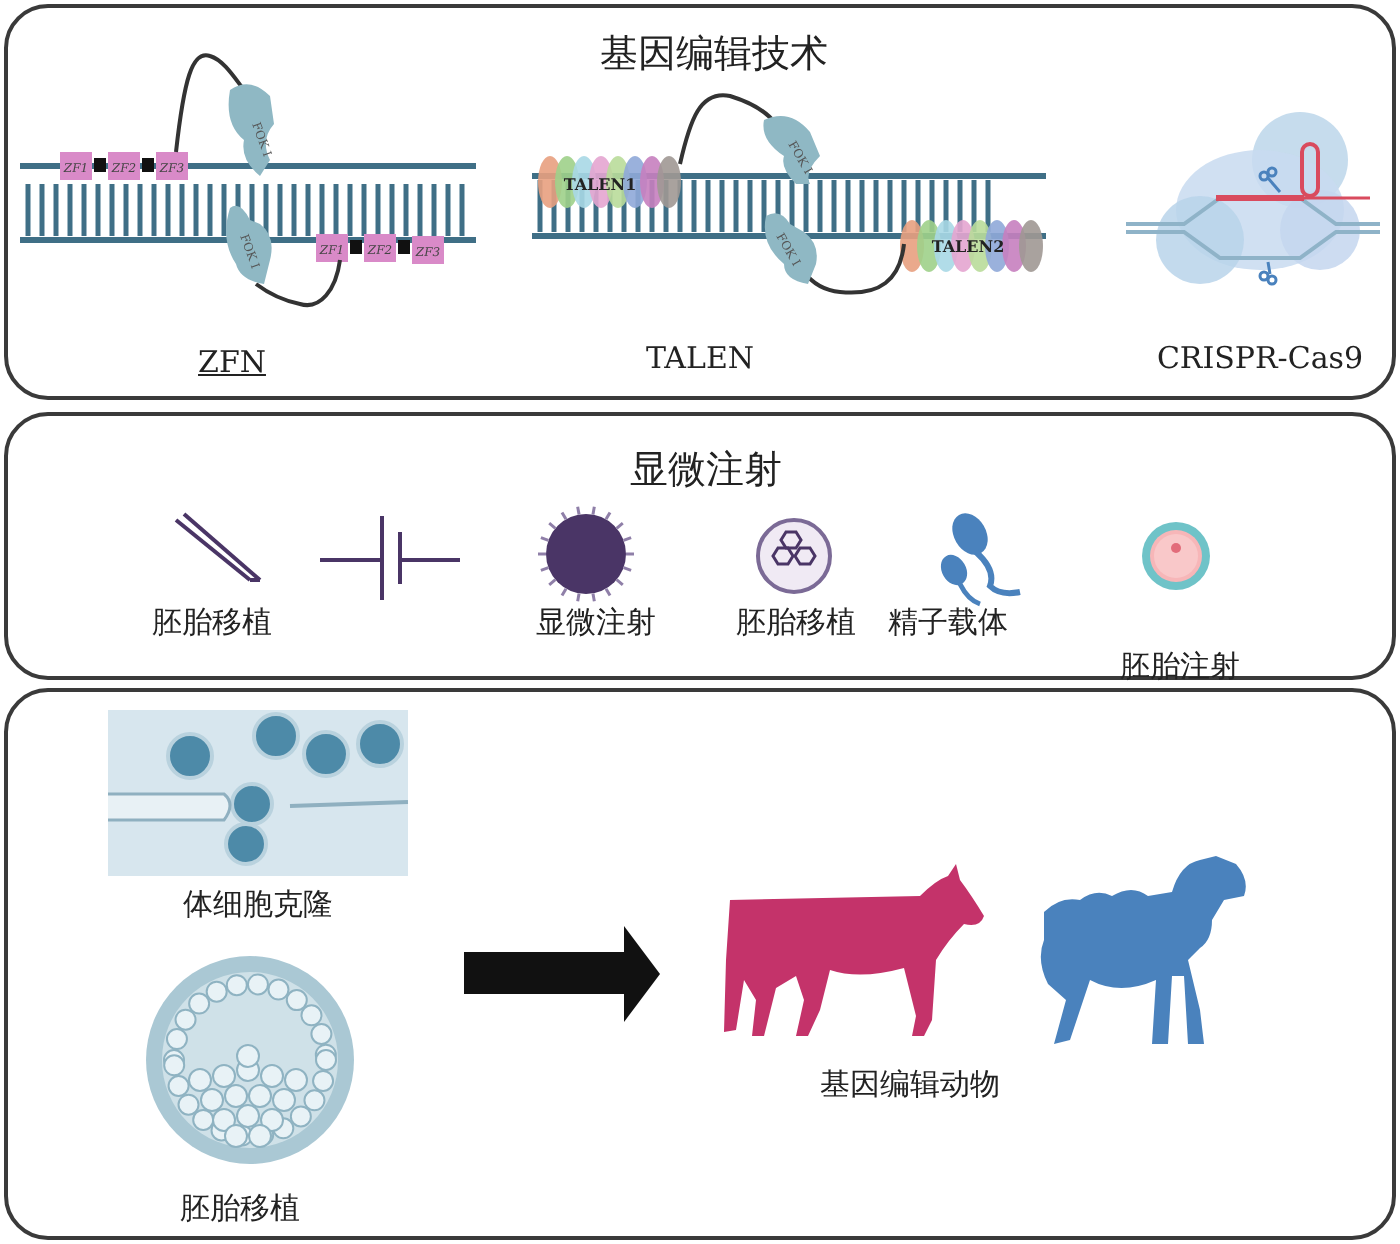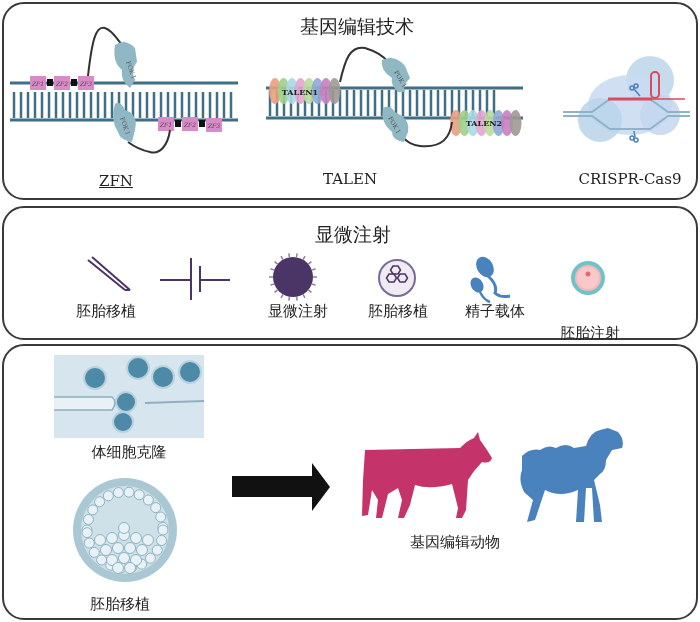--- a/index.html
+++ b/index.html
@@ -252,21 +252,21 @@
     <circle cx="588" cy="278" r="13" fill="#f7b6b8"></circle>
     <circle cx="588" cy="278" r="11" fill="#f9c8c9"></circle>
     <circle cx="588" cy="274" r="2.5" fill="#e26c7a"></circle>
   </g>
 </svg>
 
 <div class="label" style="left:66px; top:302px; width:80px;">胚胎移植</div>
 <div class="label" style="left:154px; top:302px; width:60px;margin-top:43px;">电转染</div>
 <div class="label" style="left:258px; top:302px; width:80px;">显微注射</div>
 <div class="label" style="left:358px; top:302px; width:80px;">胚胎移植</div>
-<div class="label" style="left:455px; top:302px; width:80px;">精子载体</div>
+<div class="label" style="left:434px; top:302px; width:80px;">精子载体</div>
 <div class="label" style="left:550px; top:302px; width:80px;margin-top:22px;">胚胎注射</div>
 
 <div class="panel" id="p3"></div>
 
 <svg class="svgabs" width="700" height="622">
 
   <g>
     <rect x="54" y="355" width="150" height="83" fill="#d7e6ee"></rect>
     <g fill="#4d8aa8" stroke="#b9d2de" stroke-width="2">
       <circle cx="95" cy="378" r="11"></circle>

